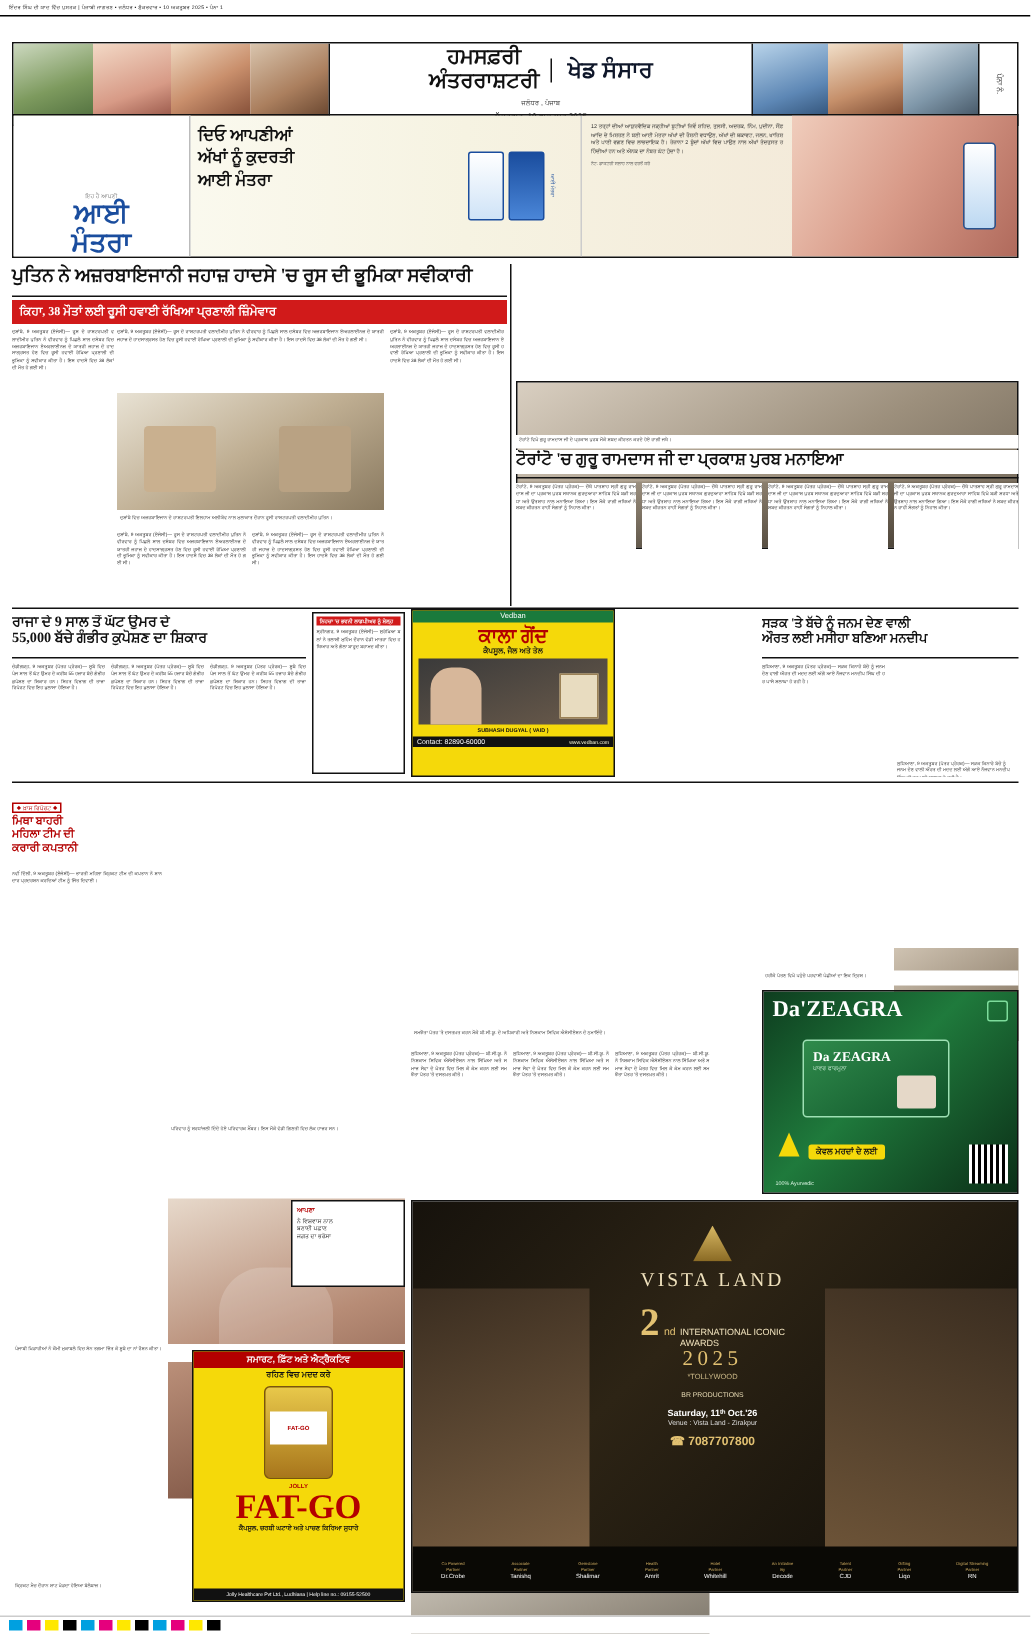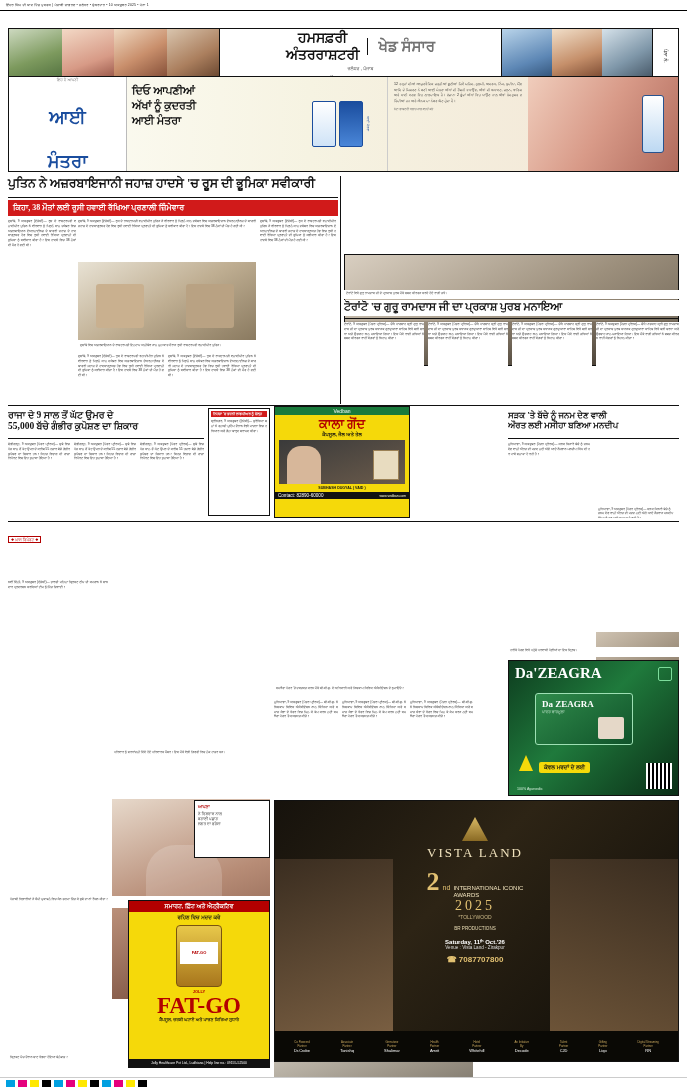--- a/index.html
+++ b/index.html
@@ -41,21 +41,21 @@
     border-left:1px solid #111; border-right:1px solid #111; position:relative;
   }
   .mh-main {
     display:flex; align-items:center; justify-content:center; gap:8px; width:100%;
   }
   .mh-punj {
     font-family:"Liberation Serif", serif; font-weight:bold; font-size:14px; color:#111;
     text-align:center; line-height:1.15;
   }
   .mh-khed {
-    font-family:"Liberation Serif", serif; font-weight:bold; font-size:15px; color:#737373;
+    font-family:"Liberation Serif", serif; font-weight:bold; font-size:15px; color:#0f172a;
     border-left:1px solid #111; padding-left:10px; line-height:1.1; text-align:center;
   }
   .mh-sub { font-size:4.6px; color:#333; margin-top:3px; }
   .mh-date { font-size:5.4px; color:#111; margin-top:4px; font-weight:bold; }
   .mh-right { width:150px; display:flex; }
   .mh-right .ph { flex:1; }
   .ph5 { background:linear-gradient(160deg,#b9d4ea,#5d87b5 60%,#29486c); }
   .ph6 { background:linear-gradient(160deg,#f1dfc9,#c58f6a 55%,#6d3d27); }
   .ph7 { background:linear-gradient(150deg,#d6e2ea,#7f97a9 55%,#3d4d5c); }
   .mh-corner {
@@ -64,21 +64,21 @@
   }
 
   
   .eyead {
     position:absolute; top:76px; left:8px; width:671px; height:96px;
     border:1px solid #111; background:linear-gradient(90deg,#fdfdf6 0%,#f6f3e2 45%,#f2e5d5 100%);
     display:flex; overflow:hidden;
   }
   .eyead .brand {
     width:118px; border-right:1px solid #bbb; display:flex; flex-direction:column;
-    align-items:center; justify-content:space-between; background:#fff;
+    align-items:center; justify-content:flex-end; background:#fff;
   }
   .eyead .brand .bi { font-size:4px; color:#777; }
   .eyead .brand .bn {
     font-family:"Liberation Serif", serif; font-weight:bold; font-size:18px; color:#1a4d9e; line-height:1.05; text-align:center;
   }
   .eyead .headline {
     width:168px; padding:6px 5px; font-family:"Liberation Serif", serif; font-weight:bold;
     font-size:11px; line-height:1.35; color:#111;
   }
   .eyead .packs { width:92px; display:flex; align-items:center; justify-content:center; gap:3px; }
@@ -275,20 +275,25 @@
   </div>
   <div class="box photo" style="top:442px;left:596px;width:83px;height:62px;background:linear-gradient(150deg,#cfc3b2,#7c6c58);"></div>
   <div class="box" style="top:506px;left:596px;width:83px;height:12px;">
     <div class="cap">ਲੁਧਿਆਣਾ, 9 ਅਕਤੂਬਰ (ਪੱਤਰ ਪ੍ਰੇਰਕ)— ਸੜਕ ਕਿਨਾਰੇ ਬੱਚੇ ਨੂੰ ਜਨਮ ਦੇਣ ਵਾਲੀ ਔਰਤ ਦੀ ਮਦਦ ਲਈ ਅੱਗੇ ਆਏ ਨੌਜਵਾਨ ਮਨਦੀਪ ਸਿੰਘ ਦੀ ਹਰ ਪਾਸੇ ਸ਼ਲਾਘਾ ਹੋ ਰਹੀ ਹੈ।</div>
   </div>
 
   <div class="hrule" style="top:521px;left:8px;width:671px;"></div>
 
   <div class="box" style="top:527px;left:8px;width:100px;height:22px;">
     <div style="font-size:4px;color:#b30000;border:1px solid #b30000;display:inline-block;padding:0 2px;">◆ ਖ਼ਾਸ ਰਿਪੋਰਟ ◆</div>
+  </div>
+  <div class="colhead box" style="top:543px;left:8px;width:100px;height:34px;font-size:7.4px;color:#b30000;">
+    <div>ਮਿਥਾ ਬਾਹਰੀ</div>
+    <div>ਮਹਿਲਾ ਟੀਮ ਦੀ</div>
+    <div>ਕਰਾਰੀ ਕਪਤਾਨੀ</div>
   </div>
   <div class="box" style="top:580px;left:8px;width:100px;height:190px;">
     <div class="filler">ਨਵੀਂ ਦਿੱਲੀ, 9 ਅਕਤੂਬਰ (ਏਜੰਸੀ)— ਭਾਰਤੀ ਮਹਿਲਾ ਕ੍ਰਿਕਟ ਟੀਮ ਦੀ ਕਪਤਾਨ ਨੇ ਸ਼ਾਨਦਾਰ ਪ੍ਰਦਰਸ਼ਨ ਕਰਦਿਆਂ ਟੀਮ ਨੂੰ ਜਿੱਤ ਦਿਵਾਈ।</div>
   </div>
 
   <div class="box photo" style="top:547px;left:112px;width:158px;height:200px;background:linear-gradient(160deg,#e7d9cb,#b78c76 45%,#6c4334);">
     <div style="position:absolute;left:34px;top:46px;width:76px;height:120px;background:rgba(255,255,255,.18);border-radius:30px;"></div>
   </div>
   <div class="box" style="top:749px;left:112px;width:158px;height:12px;">
     <div class="cap">ਪਰਿਵਾਰ ਨੂੰ ਸ਼ਰਧਾਂਜਲੀ ਦਿੰਦੇ ਹੋਏ ਪਰਿਵਾਰਕ ਮੈਂਬਰ। ਇਸ ਮੌਕੇ ਵੱਡੀ ਗਿਣਤੀ ਵਿਚ ਲੋਕ ਹਾਜ਼ਰ ਸਨ।</div>

